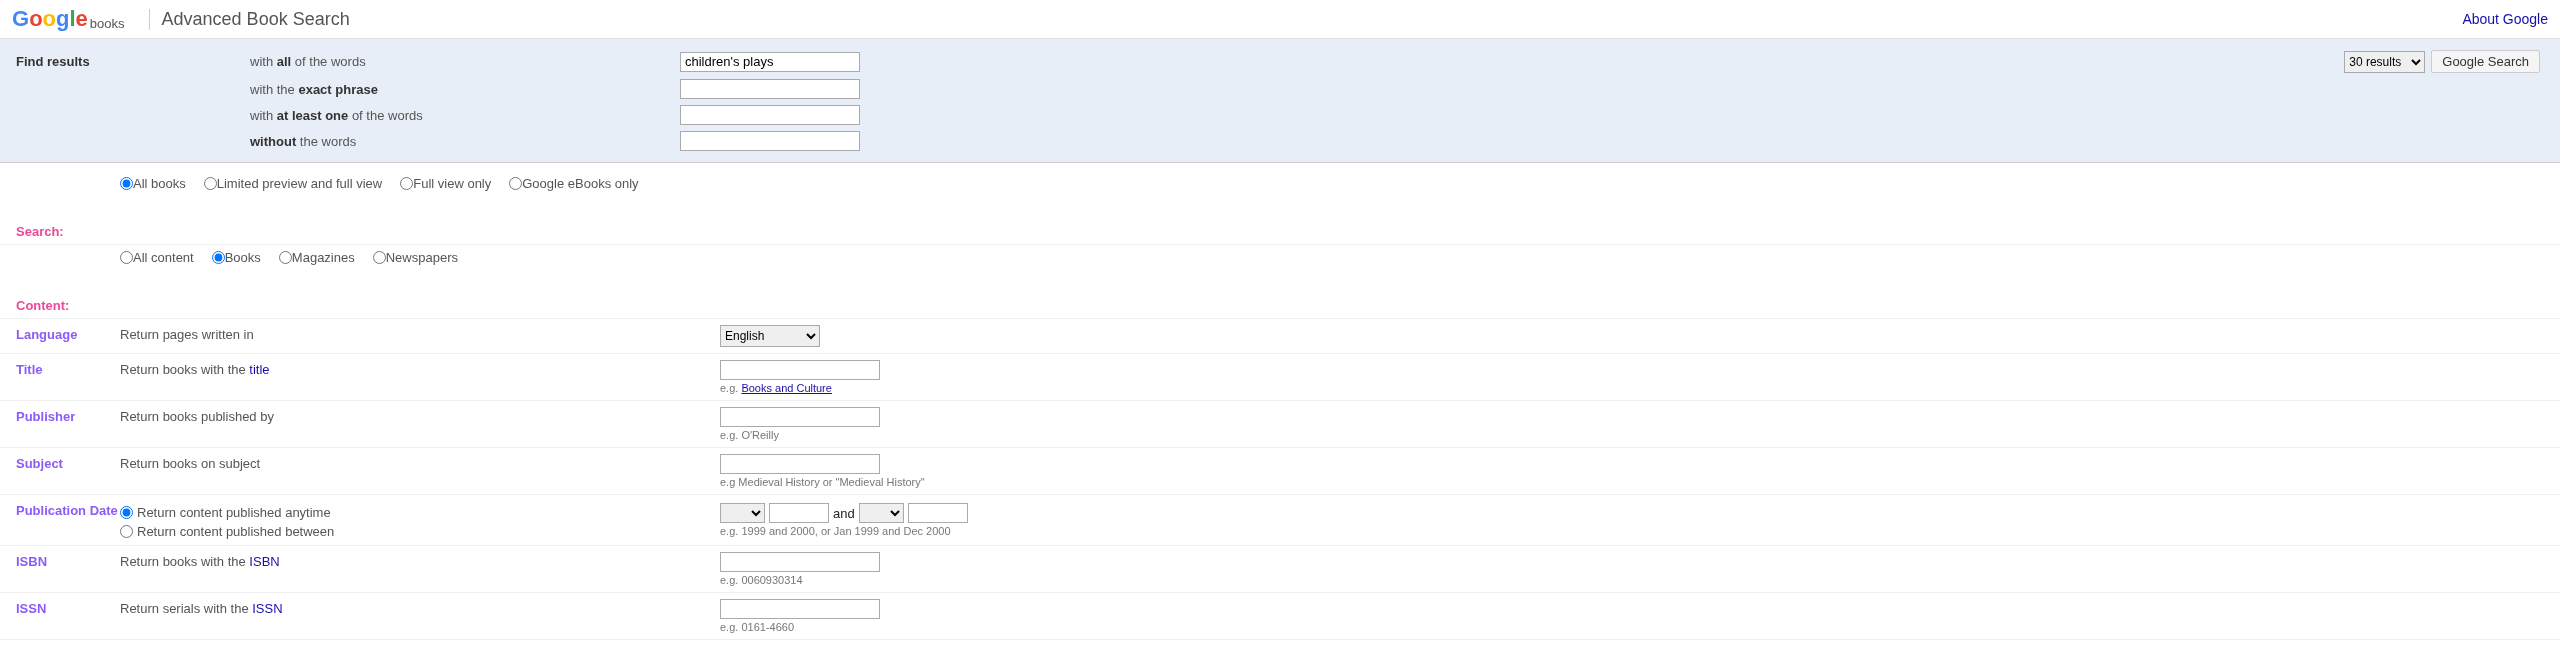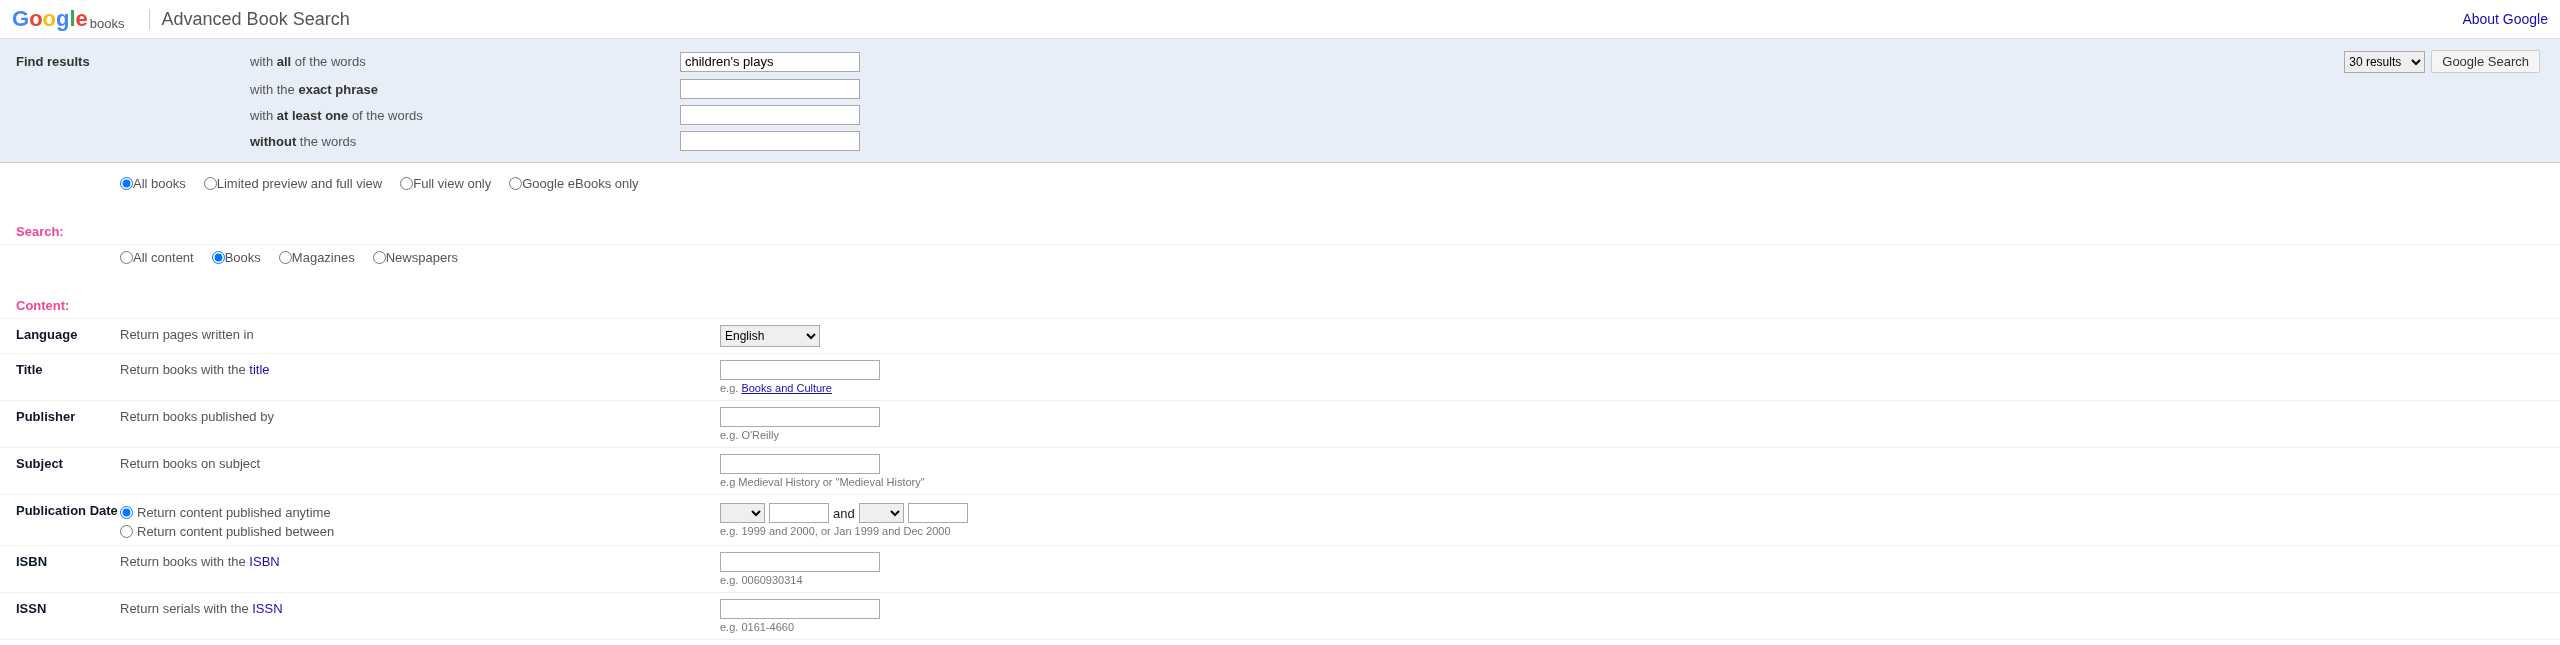--- a/index.html
+++ b/index.html
@@ -92,21 +92,21 @@
       display: flex;
       align-items: flex-start;
       padding: 6px 0;
       border-bottom: 1px solid #f0f0f0;
     }
     .row-label {
       width: 120px;
       padding-left: 16px;
       font-weight: bold;
       font-size: 13px;
-      color: #0f172a;
+      color: #8b5cf6;
       padding-top: 2px;
     }
     .row-desc {
       width: 600px;
       font-size: 13px;
       color: #555;
       padding-top: 2px;
     }
     .row-desc a { color: #1a0dab; text-decoration: none; }
     .row-input {

